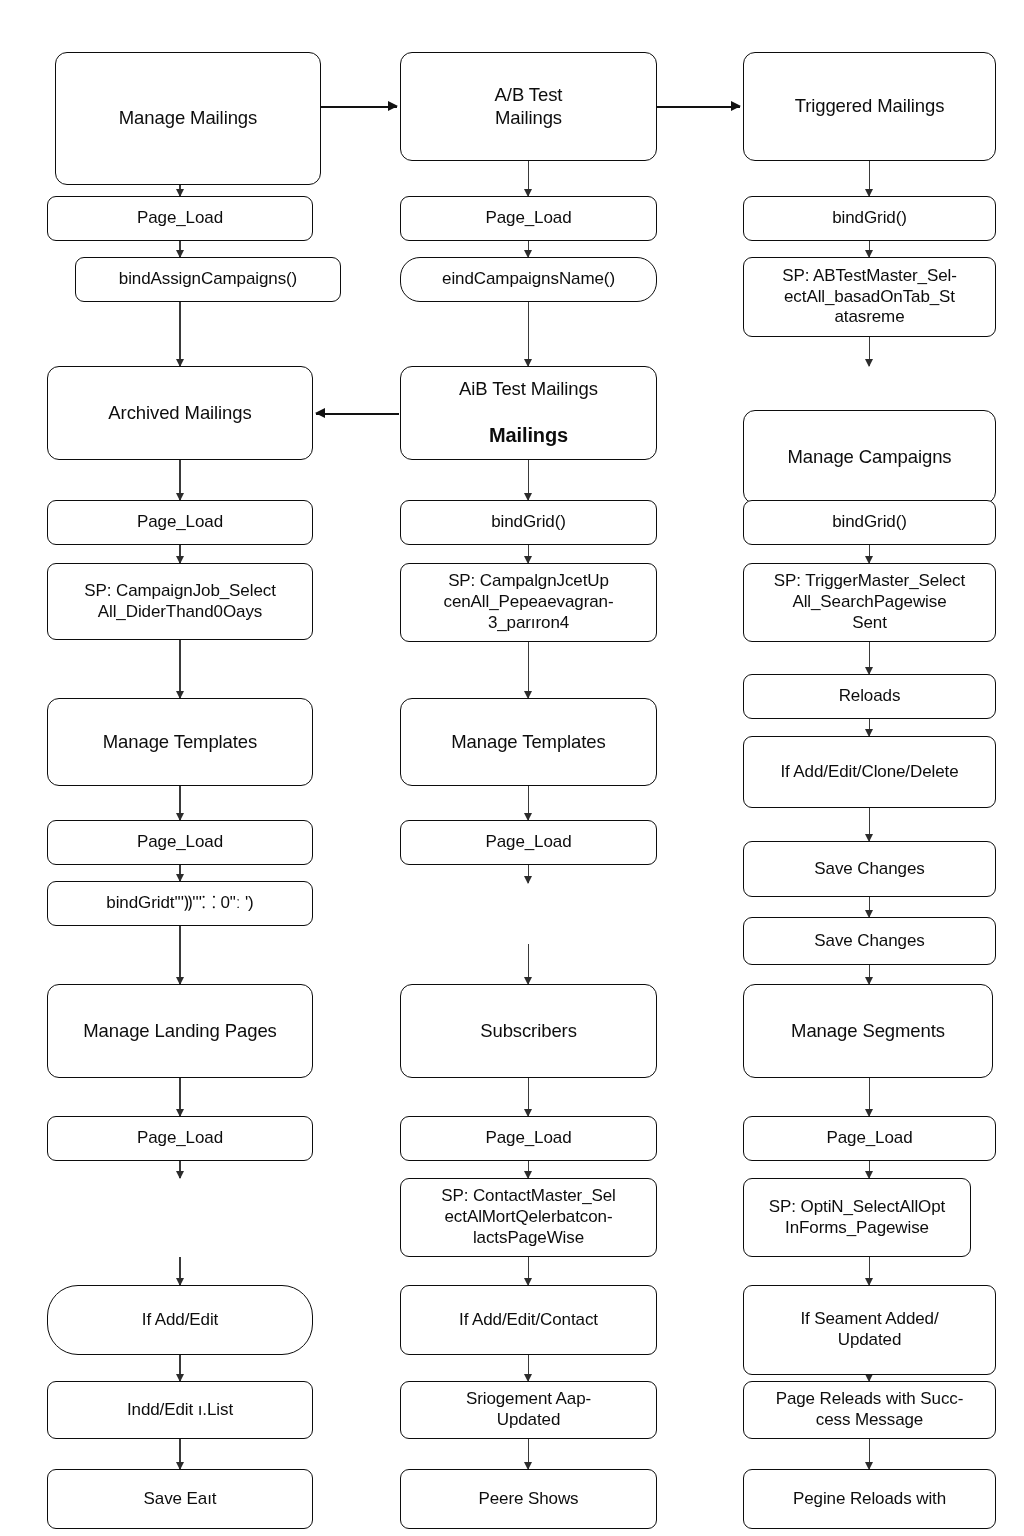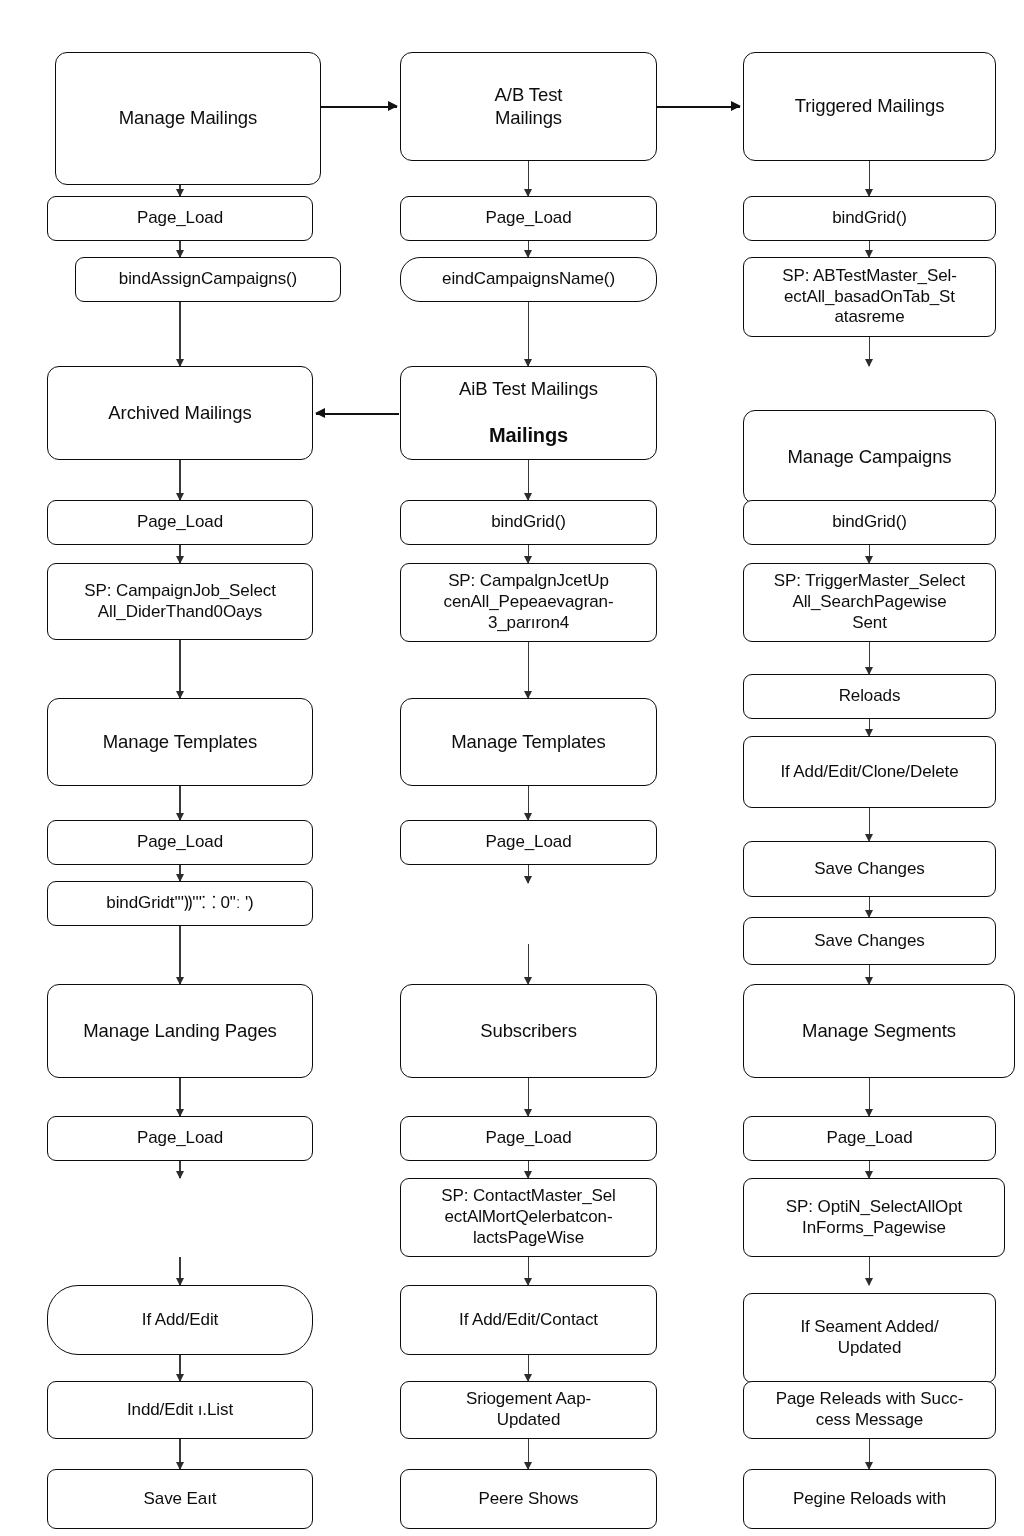--- a/index.html
+++ b/index.html
@@ -255,34 +255,34 @@
     </div>
     <div class="vconn" style="left: 868.7px; top: 808px; height: 33px;"></div>
     <div class="node" style="left: 743px; top: 841px; width: 253px; height: 56px;">
       <span class="txt">Save Changes</span>
     </div>
     <div class="vconn" style="left: 868.7px; top: 897px; height: 20px;"></div>
     <div class="node" style="left: 743px; top: 917px; width: 253px; height: 48px;">
       <span class="txt">Save Changes</span>
     </div>
     <div class="vconn" style="left: 868.7px; top: 965px; height: 19px;"></div>
-    <div class="node big" style="left: 743px; top: 984px; width: 272px; height: 94px;">
+    <div class="node big" style="left: 743px; top: 984px; width: 250px; height: 94px;">
       <span class="txt">Manage Segments</span>
     </div>
     <div class="vconn" style="left: 868.7px; top: 1078px; height: 38px;"></div>
     <div class="node" style="left: 743px; top: 1116px; width: 253px; height: 45px;">
       <span class="txt">Page_Load</span>
     </div>
     <div class="vconn" style="left: 868.7px; top: 1161px; height: 17px;"></div>
-    <div class="node" style="left: 743px; top: 1178px; width: 262px; height: 79px;">
+    <div class="node" style="left: 743px; top: 1178px; width: 228px; height: 79px;">
       <span class="txt">SP: OptiN_SelectAllOpt
 InForms_Pagewise</span>
     </div>
     <div class="vconn" style="left: 868.7px; top: 1257px; height: 28px;"></div>
-    <div class="node" style="left: 743px; top: 1285px; width: 253px; height: 90px; margin-top: 8px;">
+    <div class="node" style="left: 743px; top: 1285px; width: 253px; height: 90px;">
       <span class="txt">If Seament Added/
 Updated</span>
     </div>
     <div class="vconn" style="left: 868.7px; top: 1355px; height: 26px;"></div>
     <div class="node" style="left: 743px; top: 1381px; width: 253px; height: 58px;">
       <span class="txt">Page Releads with Succ-
 cess Message</span>
     </div>
     <div class="vconn" style="left: 868.7px; top: 1439px; height: 30px;"></div>
     <div class="node" style="left: 743px; top: 1469px; width: 253px; height: 60px;">

